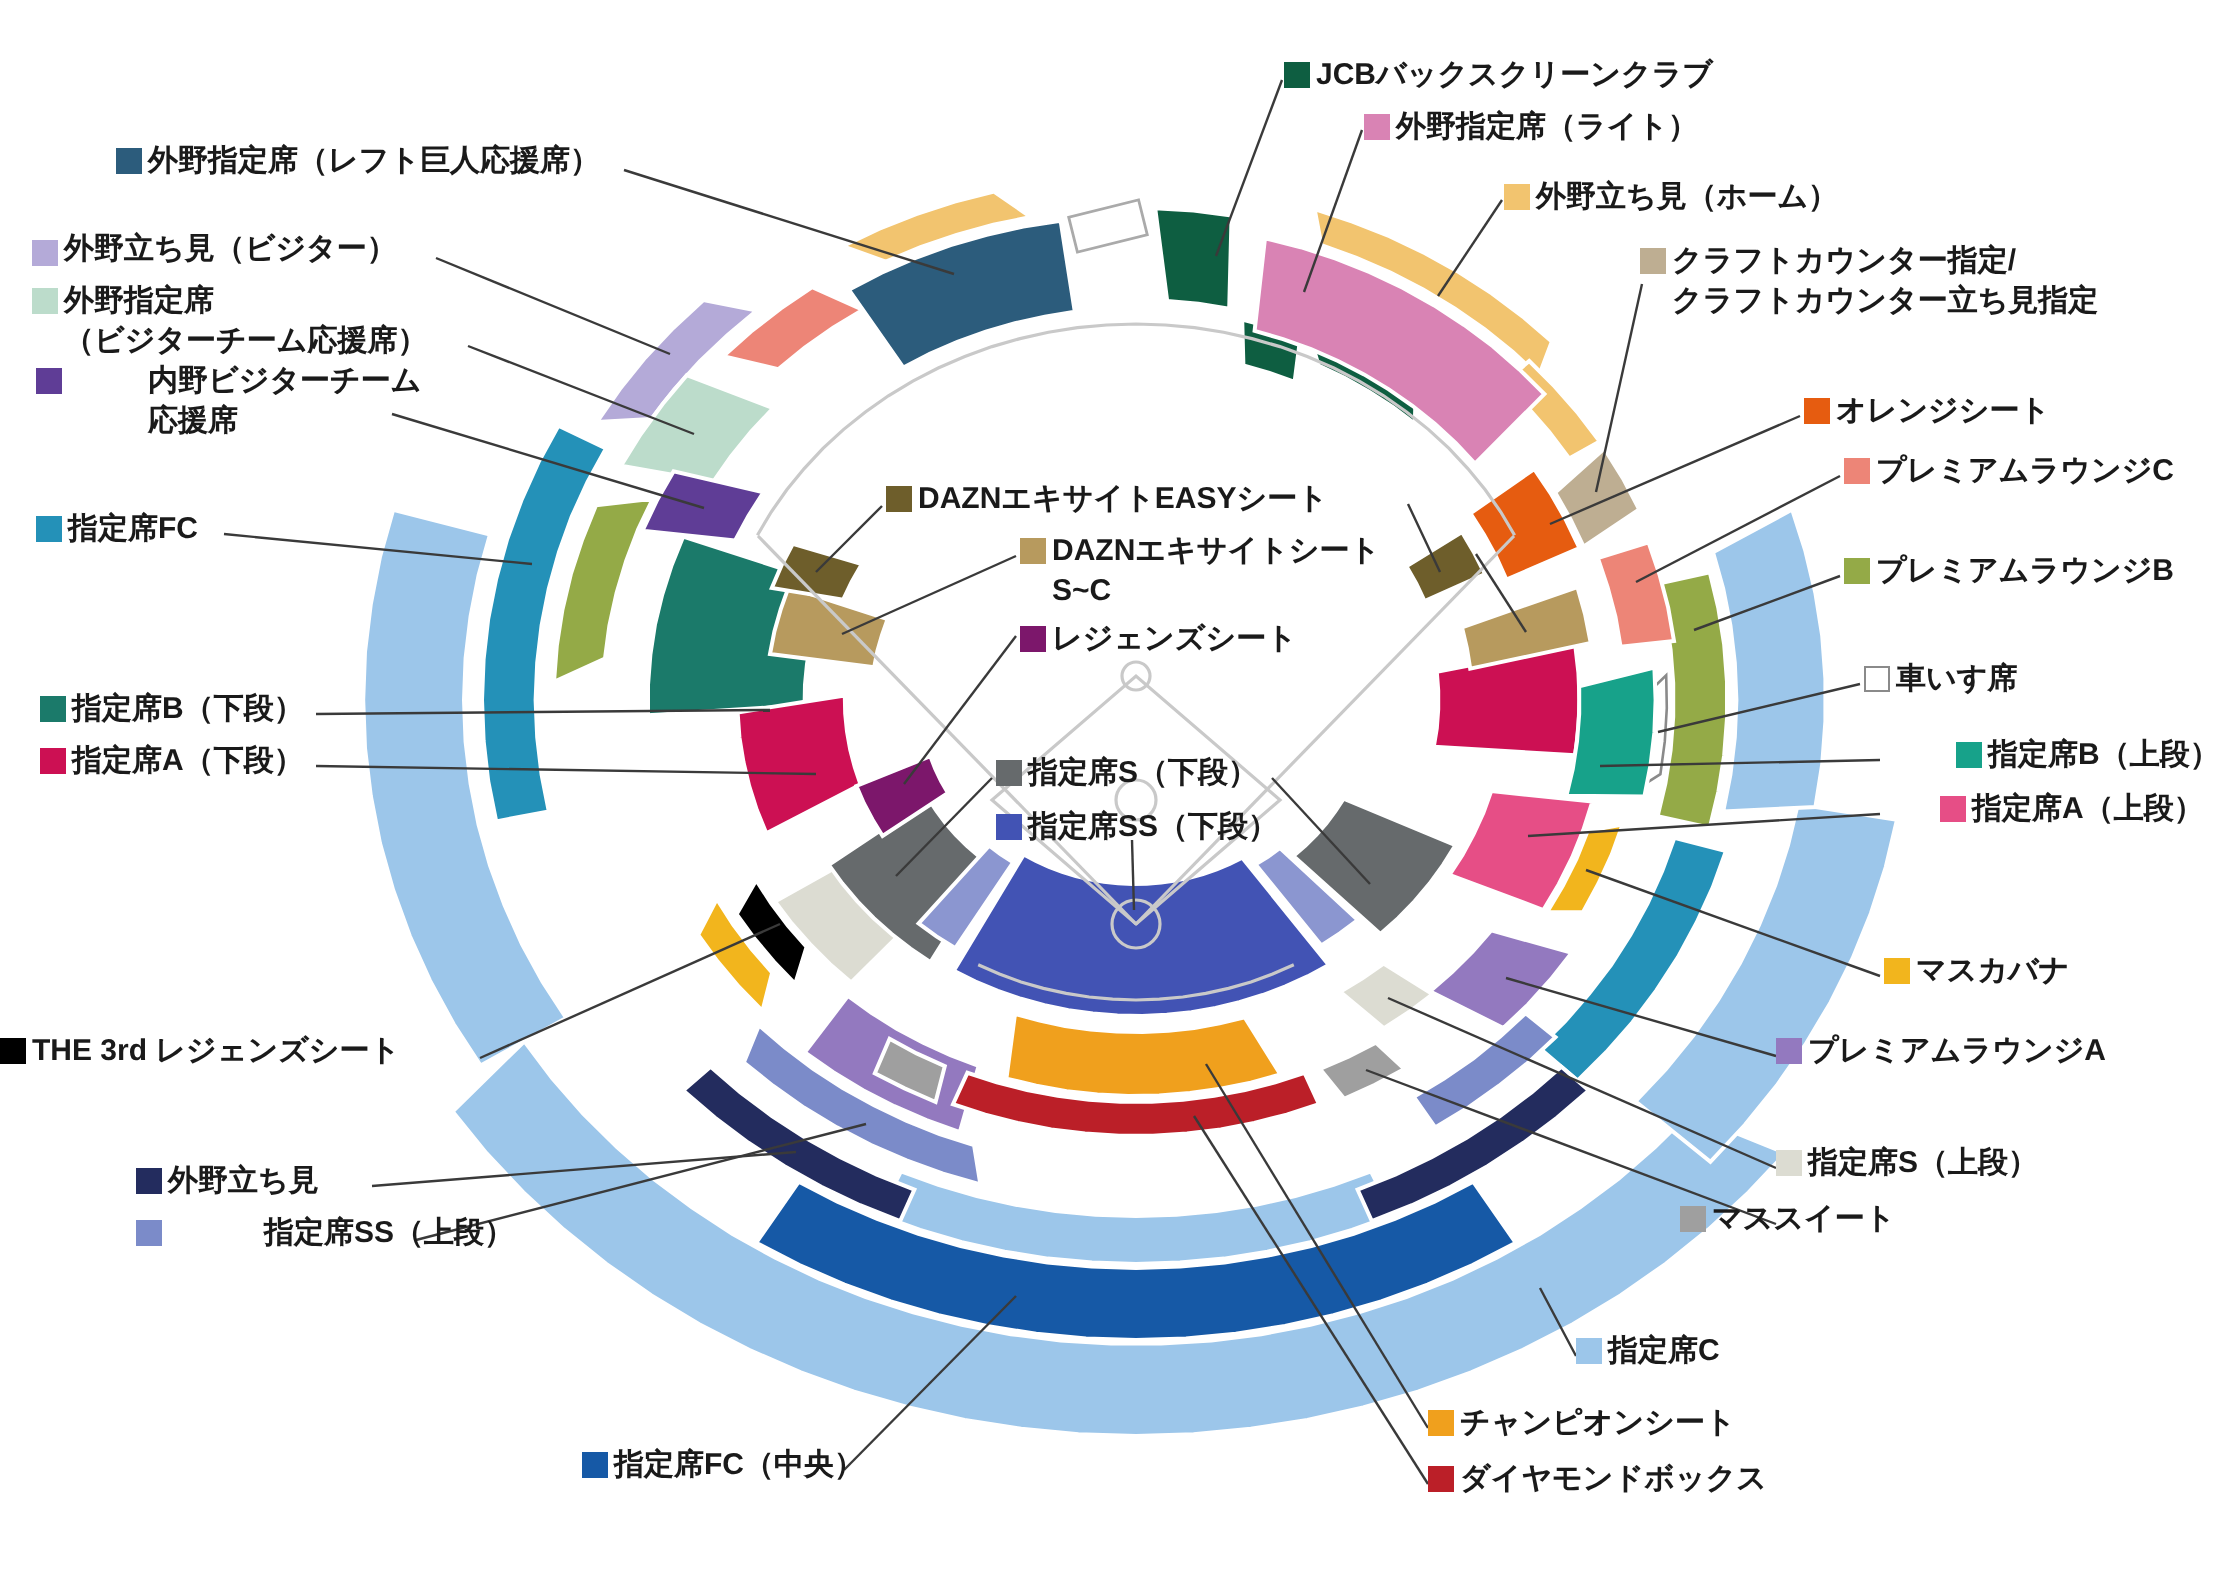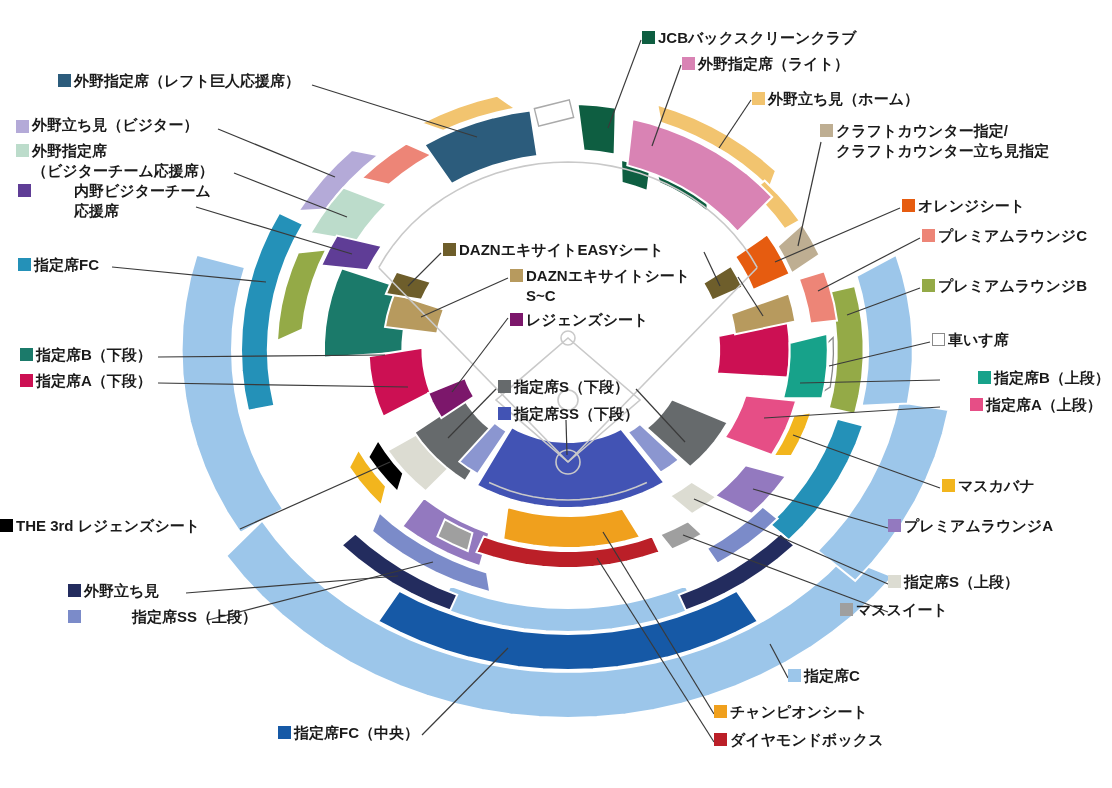--- a/index.html
+++ b/index.html
@@ -145,21 +145,21 @@
       <div class="li" style="left: 16px; top: 141px;"><span class="sw" style="background: rgb(188, 220, 203);"></span><span class="lt">外野指定席
 （ビジターチーム応援席）</span></div>
       <div class="li" style="left: 18px; top: 181px; gap: 40px;"><span class="sw" style="background: rgb(95, 61, 150);"></span><span class="lt">内野ビジターチーム
 応援席</span></div>
       <div class="li" style="left: 18px; top: 255px;"><span class="sw" style="background: rgb(36, 145, 184);"></span><span class="lt">指定席FC</span></div>
       <div class="li" style="left: 20px; top: 345px;"><span class="sw" style="background: rgb(27, 122, 106);"></span><span class="lt">指定席B（下段）</span></div>
       <div class="li" style="left: 20px; top: 371px;"><span class="sw" style="background: rgb(204, 16, 83);"></span><span class="lt">指定席A（下段）</span></div>
       <div class="li" style="left: 0px; top: 516px;"><span class="sw" style="background: rgb(0, 0, 0);"></span><span class="lt">THE 3rd レジェンズシート</span></div>
       <div class="li" style="left: 68px; top: 581px;"><span class="sw" style="background: rgb(35, 44, 94);"></span><span class="lt">外野立ち見</span></div>
       <div class="li" style="left: 68px; top: 607px; gap: 48px;"><span class="sw" style="background: rgb(123, 139, 201);"></span><span class="lt">指定席SS（上段）</span></div>
-      <div class="li" style="left: 278px; top: 723px;"><span class="sw" style="background: rgb(22, 89, 166);"></span><span class="lt">指定席FC（中央）</span></div>
+      <div class="li" style="left: 291px; top: 723px;"><span class="sw" style="background: rgb(22, 89, 166);"></span><span class="lt">指定席FC（中央）</span></div>
       <div class="li" style="left: 443px; top: 240px;"><span class="sw" style="background: rgb(110, 94, 43);"></span><span class="lt">DAZNエキサイトEASYシート</span></div>
       <div class="li c2" style="left: 510px; top: 266px;"><span class="sw" style="background: rgb(183, 154, 94);"></span><span class="lt">DAZNエキサイトシート
 S~C</span></div>
       <div class="li" style="left: 510px; top: 310px;"><span class="sw" style="background: rgb(124, 23, 107);"></span><span class="lt">レジェンズシート</span></div>
       <div class="li" style="left: 498px; top: 377px;"><span class="sw" style="background: rgb(102, 106, 108);"></span><span class="lt">指定席S（下段）</span></div>
       <div class="li" style="left: 498px; top: 404px;"><span class="sw" style="background: rgb(66, 83, 180);"></span><span class="lt">指定席SS（下段）</span></div>
     </div>
 </div>
 
 </body></html>

